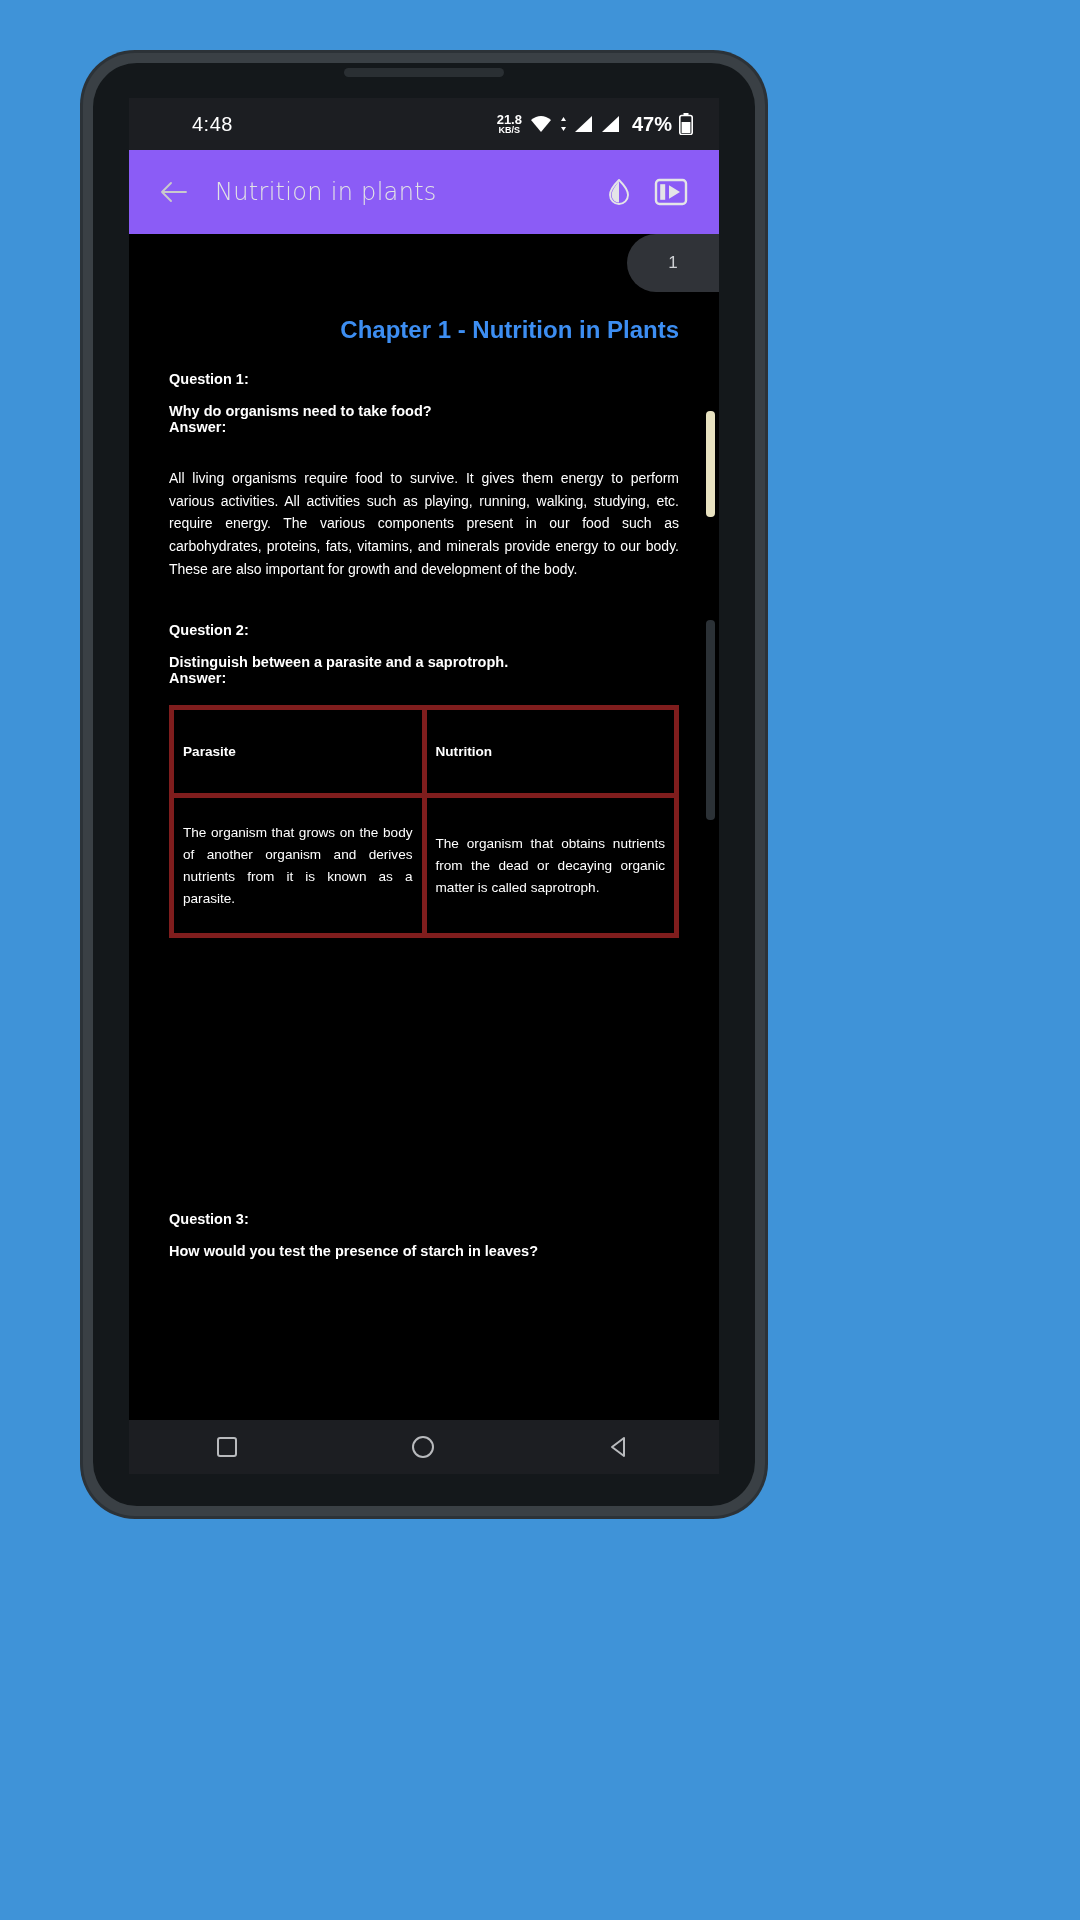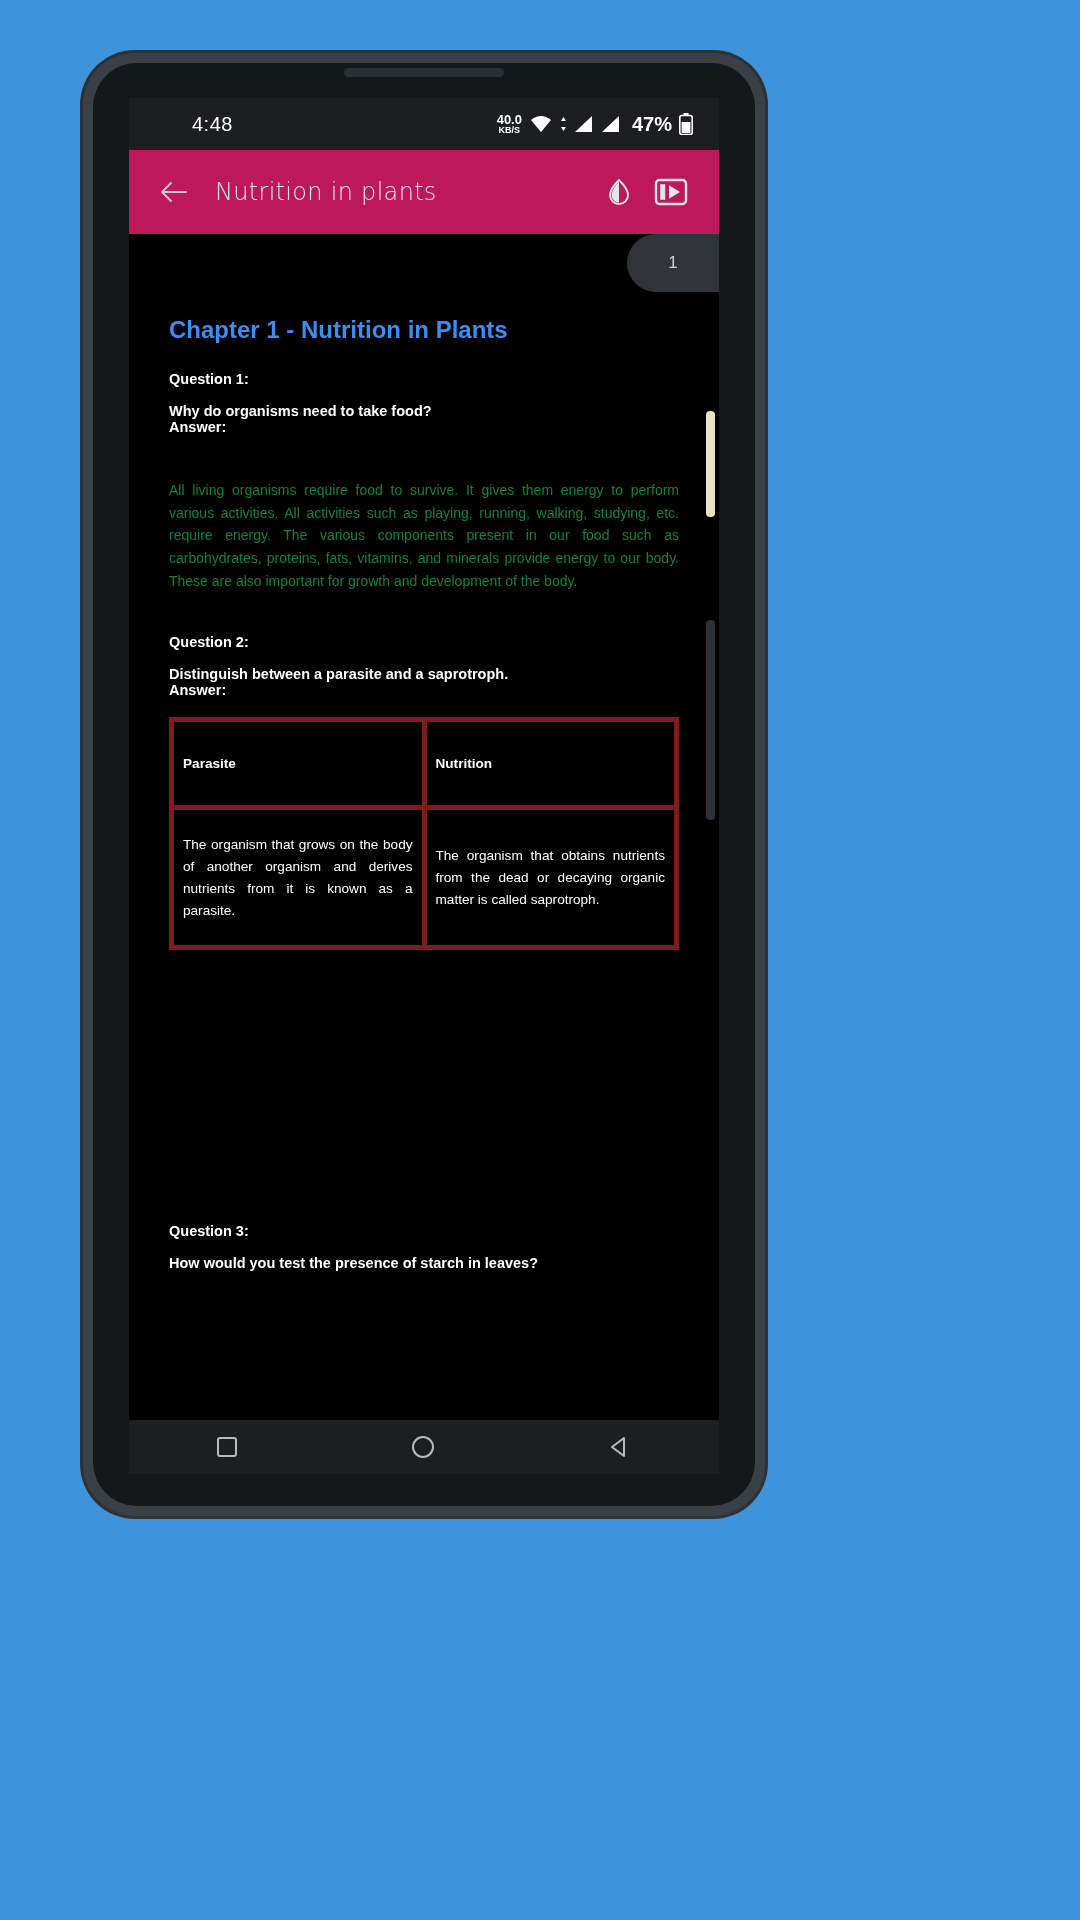--- a/index.html
+++ b/index.html
@@ -58,21 +58,21 @@
   }
   #net-speed{ display:flex; flex-direction:column; align-items:center; line-height:1; }
   #net-speed .val{ font-size:13px; font-weight:bold; }
   #net-speed .unit{ font-size:9px; font-weight:bold; }
   .wifi-ico{ display:block; }
   .sig-ico{ display:block; }
   #battery-pct{ font-size:20px; font-weight:bold; margin-left:4px; }
 
   
   #app-bar{
-    height:84px; background:#be185d;
+    height:84px; background:#8b5cf6;
     display:flex; align-items:center; padding:0 22px;
     color:#d9dadc;
   }
   #back-button{ width:46px; display:flex; align-items:center; justify-content:center; cursor:pointer; }
   #app-title{
     font-size:24px; margin-left:18px; color:#e2e3e5;
     font-family:"DejaVu Sans", sans-serif; font-weight:300;
     letter-spacing:.3px; flex:1;
   }
   .bar-action{ width:52px; display:flex; align-items:center; justify-content:center; cursor:pointer; }
@@ -84,29 +84,29 @@
   }
   #page-chip{
     position:absolute; right:0; top:0;
     width:92px; height:58px; background:#303338;
     border-bottom-left-radius:30px; border-top-left-radius:30px;
     display:flex; align-items:center; justify-content:center;
     color:#cfd1d4; font-size:17px;
   }
   #doc{ padding:0 40px; }
   #chapter-heading{
-    text-align:left; color:#3d8ef2; font-size:24px; font-weight:bold;
+    text-align:right; color:#3d8ef2; font-size:24px; font-weight:bold;
     margin-top:82px; margin-bottom:27px;
   }
   .q-label{ font-size:14.5px; font-weight:bold; margin-top:16px; }
   .q-text{ font-size:14.5px; font-weight:bold; margin-top:16px; }
   .a-label{ font-size:14.5px; font-weight:bold; }
   .body-para{
     font-size:14px; line-height:1.62; text-align:justify;
-    margin-top:44px; color:#15803d;
+    margin-top:32px; color:#ffffff;
   }
   table.qtable{
     width:100%; border-collapse:collapse; margin-top:19px;
     table-layout:fixed;
   }
   table.qtable td{
     border:5px solid #7f1d1d; padding:14px 9px;
     font-size:13.6px; line-height:1.62; text-align:justify;
     vertical-align:middle;
   }
@@ -130,21 +130,21 @@
   <div id="phone-inner">
     <div id="notch-bar"></div>
 
     <div id="screen">
 
       <div id="status-bar">
         <div id="status-time">4:48</div>
         <div id="status-icons">
 
           <div id="net-speed">
-            <span class="val">40.0</span>
+            <span class="val">21.8</span>
             <span class="unit">KB/S</span>
           </div>
 
           <svg class="wifi-ico" width="24" height="20" viewBox="0 0 24 20">
             <path d="M2 6 Q12 -2 22 6 L12 18 Z" fill="#fff"></path>
           </svg>
           <svg width="7" height="16" viewBox="0 0 7 16">
             <path d="M3.5 1 L6 5 L1 5 Z" fill="#fff"></path>
             <path d="M3.5 15 L1 11 L6 11 Z" fill="#fff"></path>
           </svg>

